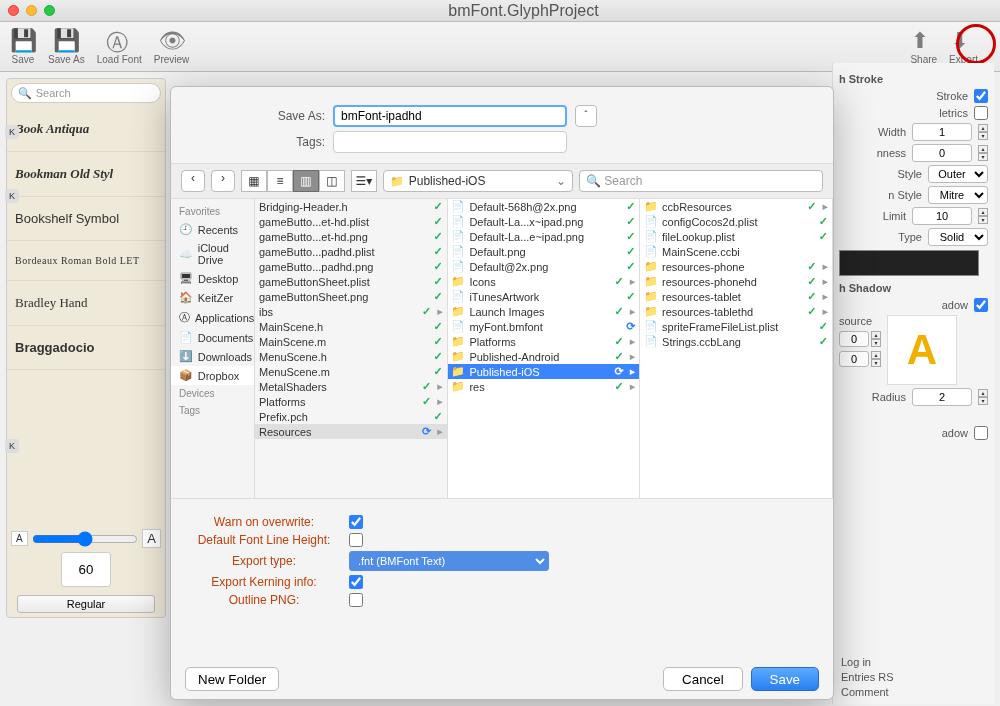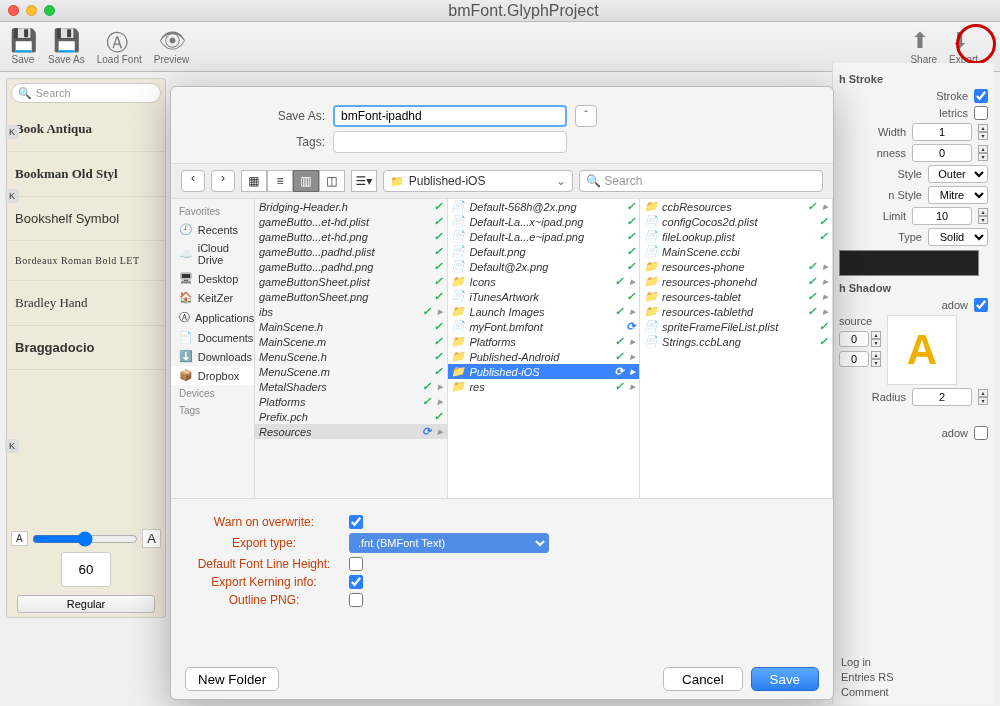--- a/index.html
+++ b/index.html
@@ -23,21 +23,21 @@
 .export-circle { position: absolute; right: 4px; top: 24px; width: 40px; height: 40px; border: 3px solid #c00; border-radius: 50%; pointer-events:none; }
 
 
 .leftpanel { position: absolute; left: 6px; top: 78px; width: 160px; height: 540px; background: #efe9d9; border:1px solid #ccc; border-radius:4px; }
 .search-left { margin:4px; height:20px; border:1px solid #ccc; border-radius:10px; background:#fff; display:flex; align-items:center; padding:0 6px; color:#999; font-size:11px;}
 .search-left .mag { margin-right:4px; }
 .fontitem { padding: 14px 8px; font-size: 13px; color:#333; border-bottom:1px solid #e0dac8;}
 .fontitem.small { font-size:10px; font-family: serif; letter-spacing:0.5px;}
 .fontitem.script { font-family: cursive; }
 .fontitem.bold { font-weight:900; }
-.fontitem.serifb { font-family: serif; font-weight:700;}
+.fontitem.serifb { font-family: serif; font-weight:700;font-style:italic;}
 .left-k { position:absolute; left:-2px; width:14px; height:14px; background:#ddd; border-radius:3px; font-size:9px; text-align:center; line-height:14px; }
 .slider-area { position:absolute; bottom:30px; left:4px; right:4px; }
 .slider-area .sl { width:100%; }
 .slider-area .abox { font-size:10px; border:1px solid #ccc; padding:1px 4px; background:#fff;}
 .sizefield { width:50px; margin:4px auto 0; display:block; text-align:center; border:1px solid #ccc; border-radius:3px; background:#fff; height:35px;}
 .regbtn { position:absolute; bottom:4px; left:10px; right:10px; height:18px; background:linear-gradient(#fafafa,#eaeaea); border:1px solid #bbb; border-radius:3px; font-size:11px;}
 
 
 .rightpanel { position:absolute; right:6px; top:63px; width:162px; bottom:2px; background:#f4f4f4; border-left:1px solid #ddd; padding:4px 6px; font-size:11px; overflow:hidden;}
 .rsection { margin:6px 0 4px; font-weight:700; color:#555; }
@@ -67,21 +67,21 @@
 .sd-toolbar .folder-select { flex:0 0 190px; height:22px; border:1px solid #bbb; border-radius:4px; background:#fff; display:flex; align-items:center; padding:0 6px; gap:5px;}
 .sd-toolbar .search { flex:1; height:22px; border:1px solid #bbb; border-radius:4px; background:#fff; display:flex; align-items:center; padding:0 6px; color:#999;}
 
 .sd-body { display:flex; height:300px; background:#fff; border-bottom:1px solid #ddd;}
 .sd-side { width:84px; border-right:1px solid #ddd; background:#f4f4f4; padding:4px 0; font-size:11px;}
 .sd-side .shead { color:#888; padding:3px 8px; font-size:10px;}
 .sd-side .sitem { padding:3px 8px; display:flex; align-items:center; gap:5px;}
 .sd-side .sitem.active { background:#fff;}
 .sd-col { flex:1; border-right:1px solid #ddd; overflow:hidden; }
 .sd-col.dim{background:#f5f5f5;}
-.frow { display:flex; align-items:center; padding:1px 4px; font-size:11px; gap:4px; white-space:nowrap;font-style:italic;}
+.frow { display:flex; align-items:center; padding:1px 4px; font-size:11px; gap:4px; white-space:nowrap;}
 .frow .fldr { color:#4b9fff; }
 .frow .chk { color:#2ab35e; font-weight:700; margin-left:auto; }
 .frow .arr { color:#999; margin-left:2px;}
 .frow.sel { background:#dfdfdf;}
 .frow.blue { background:#3a84ff; color:#fff;}
 .frow.blue .chk{color:#fff;}
 .frow.blue .arr{color:#fff;}
 
 .sd-options { padding:12px 18px; }
 .sd-options .orow { display:flex; align-items:center; margin:4px 0; gap:10px;}
@@ -509,26 +509,26 @@
         </div>
     </div>
   </div>
 
   <div class="sd-options">
     <div class="orow">
         <span class="olab">Warn on overwrite:</span>
         <input type="checkbox" class="checkbox" checked="" style="">
       </div>
     <div class="orow">
+        <span class="olab">Default Font Line Height:</span>
+        <input type="checkbox" class="checkbox" style="">
+      </div>
+    <div class="orow">
         <span class="olab">Export type:</span>
         <select><option>.fnt (BMFont Text)</option></select>
-      </div>
-    <div class="orow">
-        <span class="olab">Default Font Line Height:</span>
-        <input type="checkbox" class="checkbox" style="">
       </div>
     <div class="orow">
         <span class="olab">Export Kerning info:</span>
         <input type="checkbox" class="checkbox" checked="" style="">
       </div>
     <div class="orow">
         <span class="olab">Outline PNG:</span>
         <input type="checkbox" class="checkbox" style="">
       </div>
   </div>

